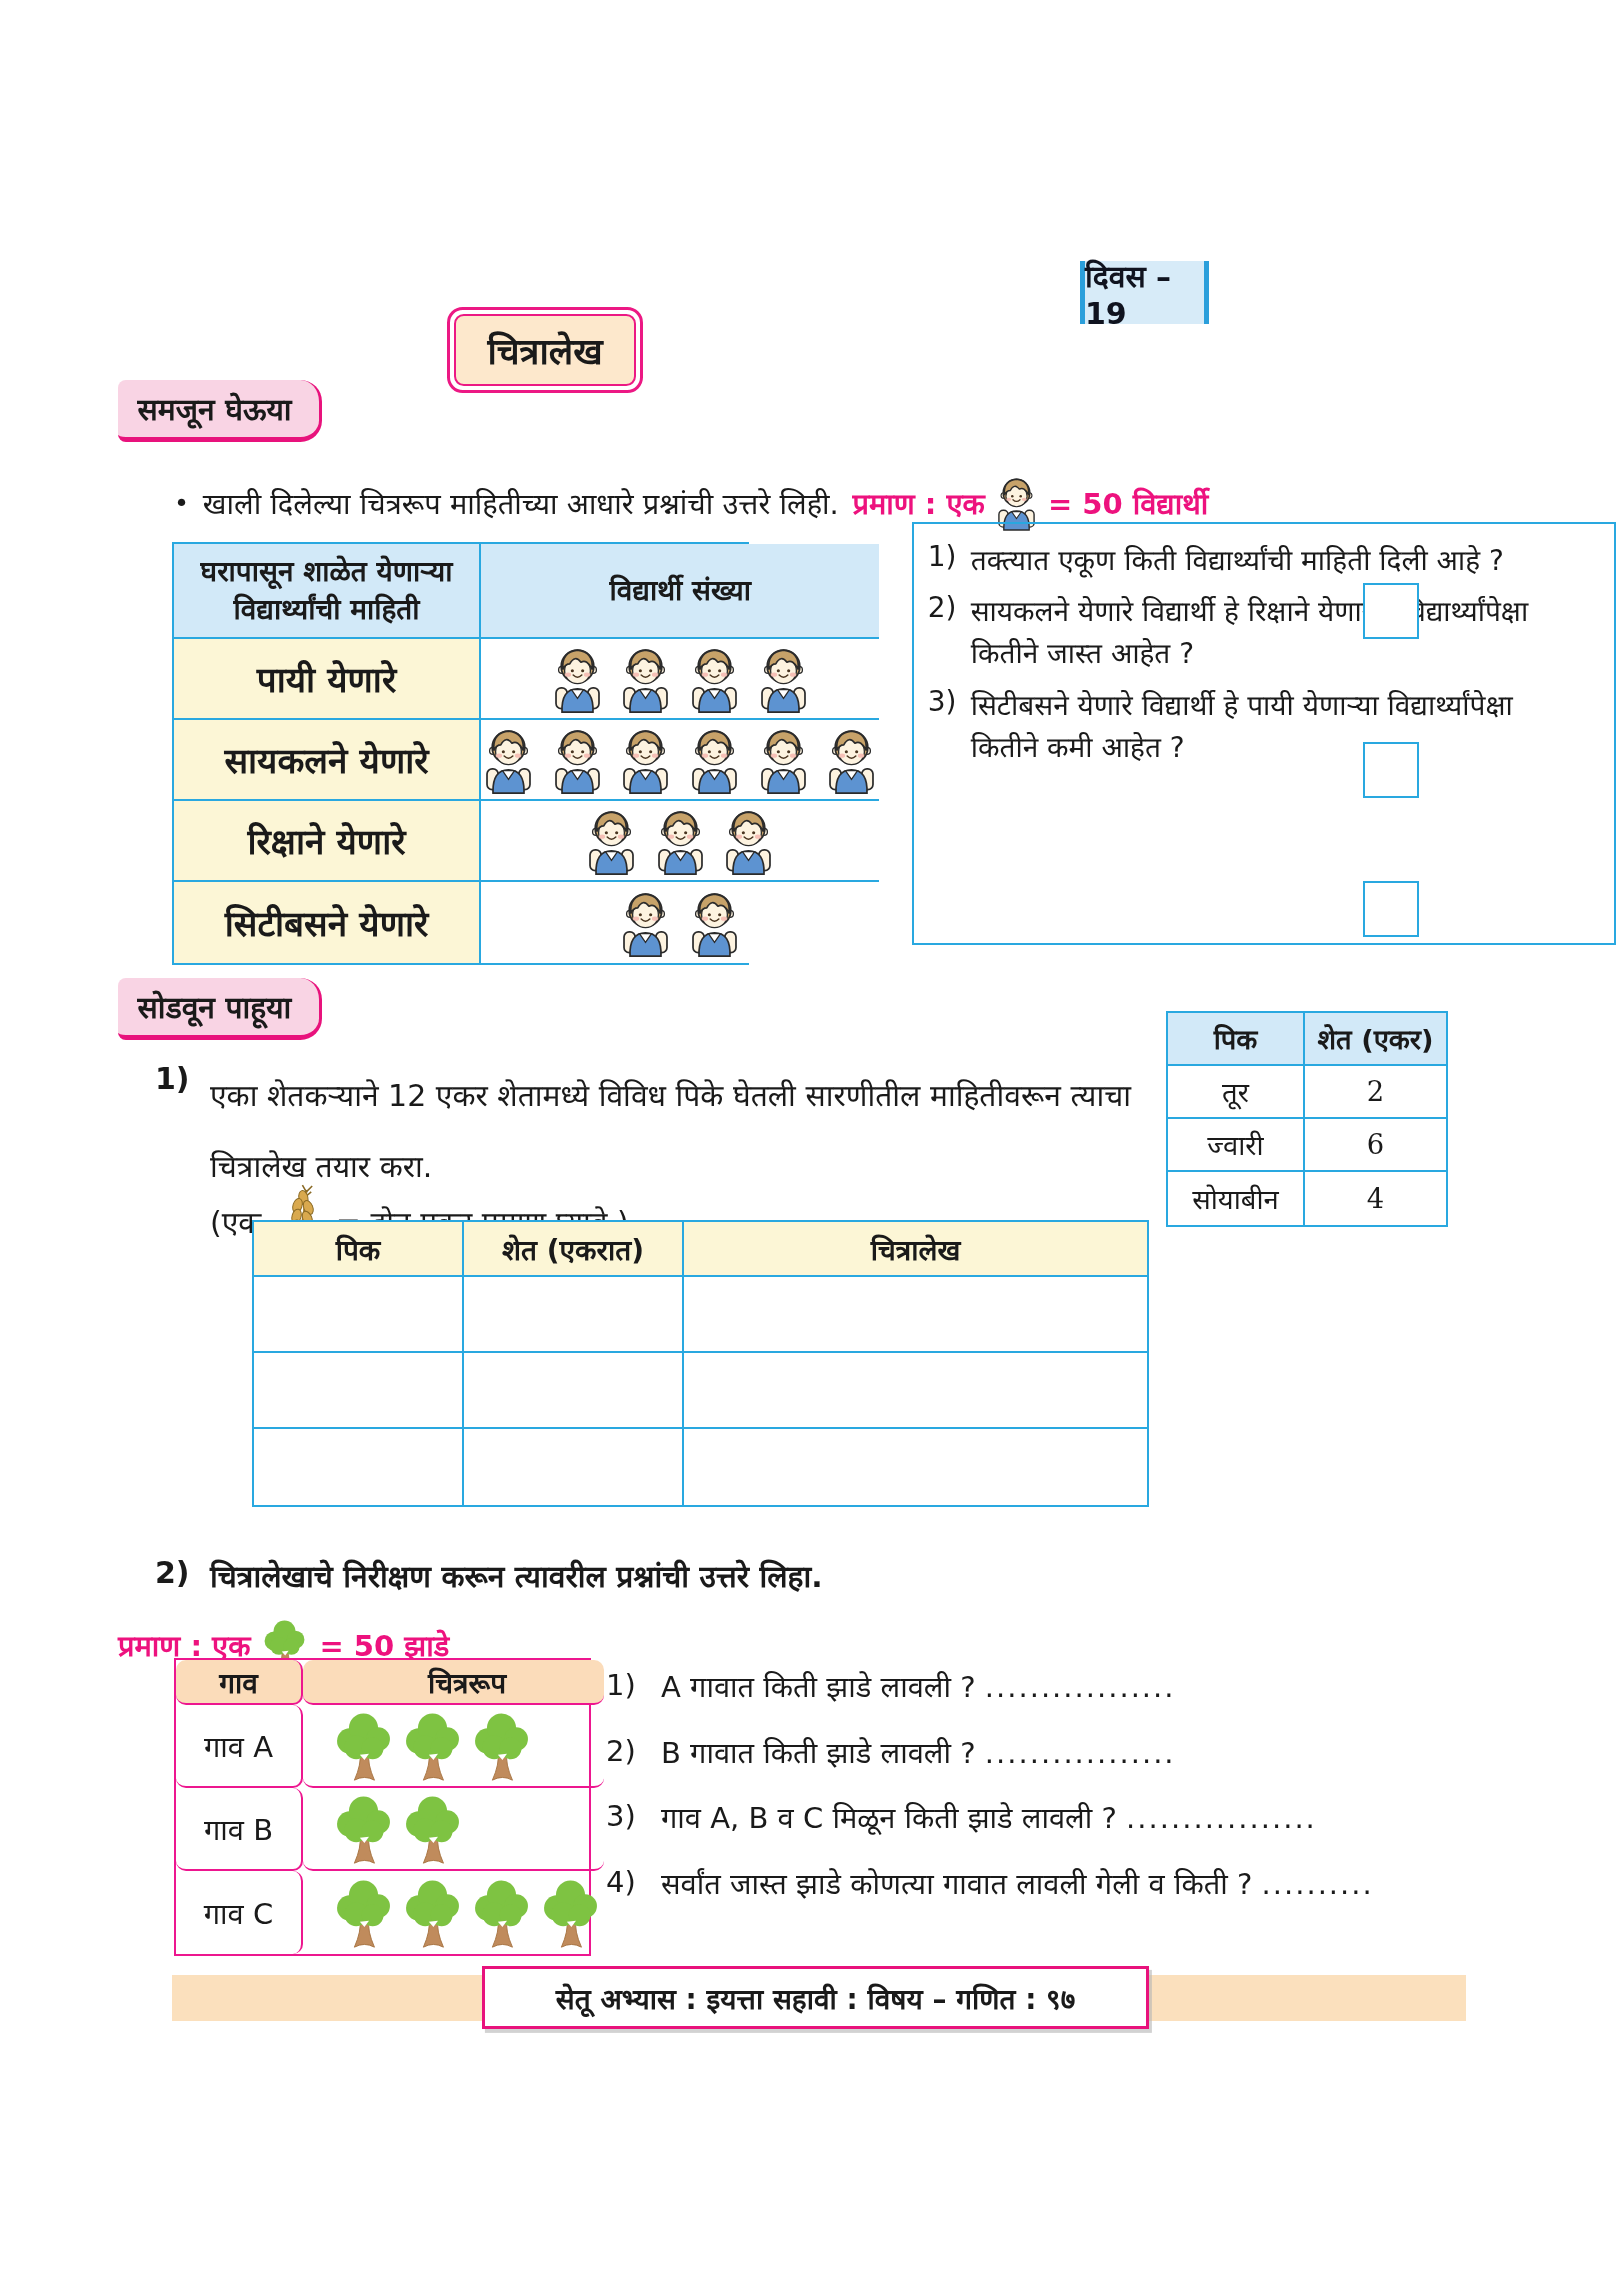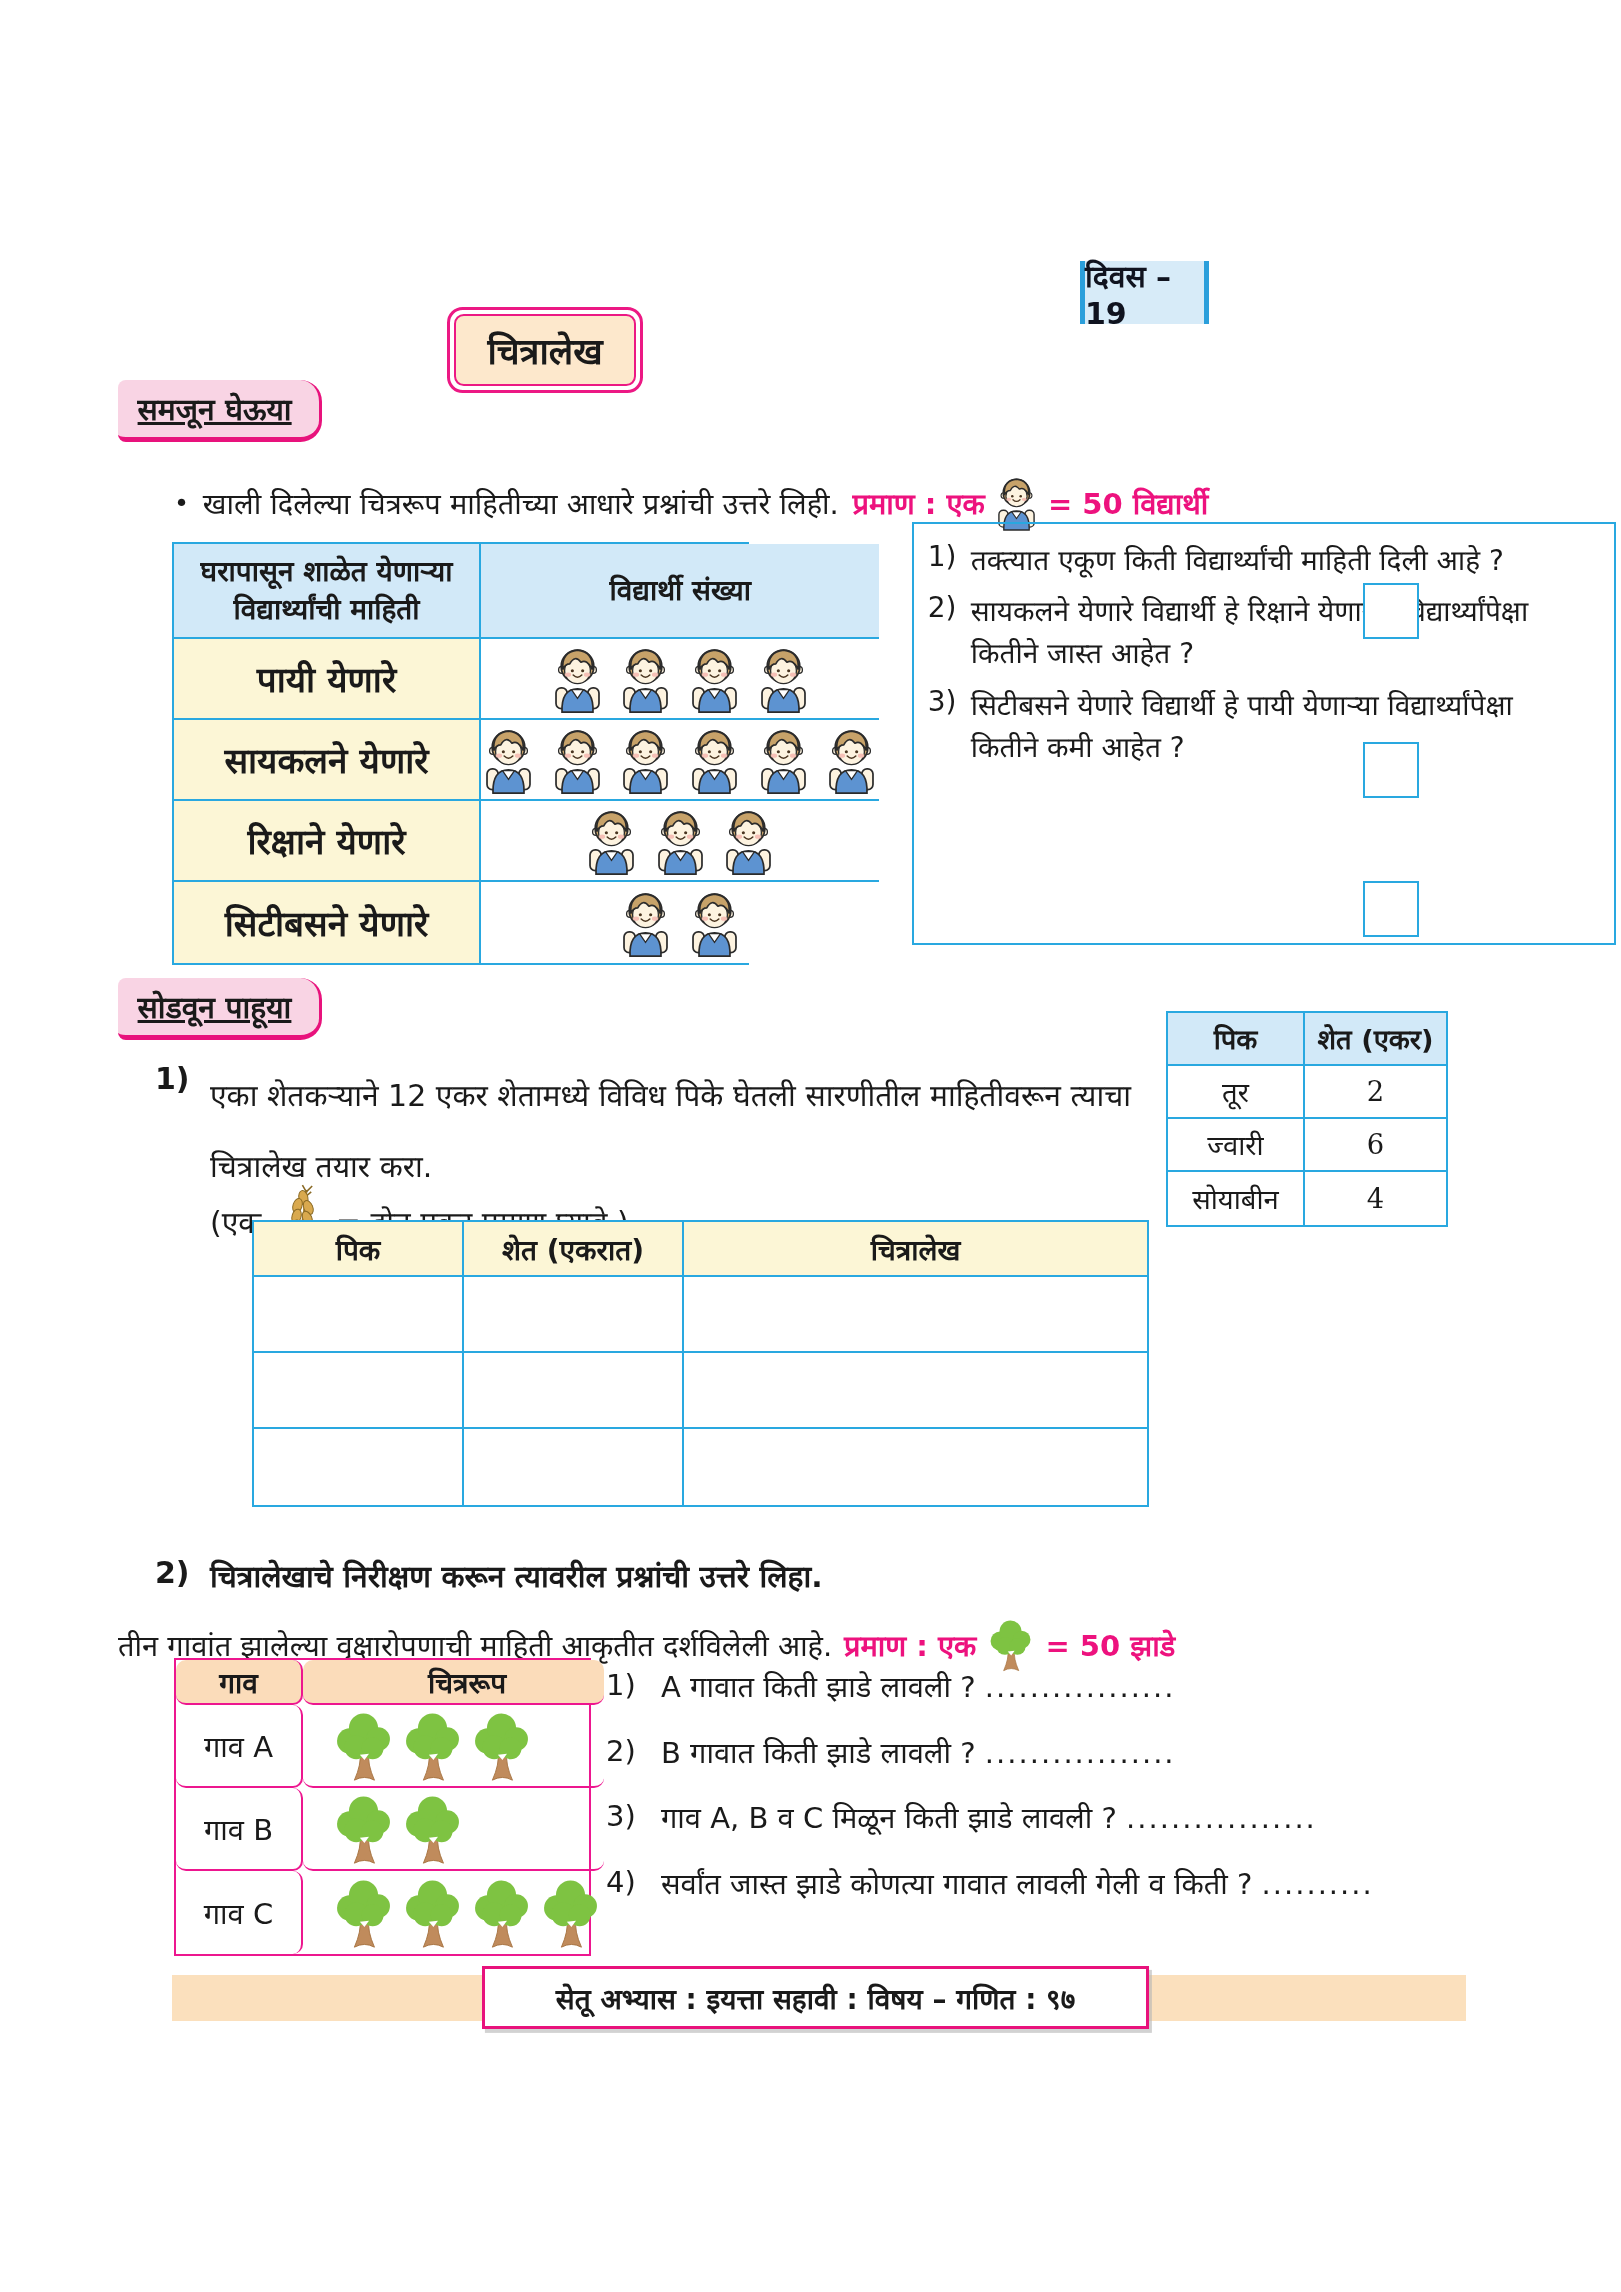--- a/index.html
+++ b/index.html
@@ -15,21 +15,21 @@
   
   .title-box { position:absolute; left:447px; top:307px; width:196px; height:86px;
     border:3.9px solid #ec1884; border-radius:15.7px; padding:3.9px; background:#fff; }
   .title-inner { width:100%; height:100%; border:2px solid #ec1884; border-radius:9.8px;
     background:#fde8cc; display:flex; align-items:center; justify-content:center;
     font-size:36px; font-weight:bold; }
 
   
   .section-label { position:absolute; background:#f9d4e4; padding:7.8px 27.4px 7.8px 19.6px;
     font-size:30px; font-weight:bold; border-radius:7.8px 21.6px 21.6px 7.8px;
-    border-bottom:5.9px solid #e8127c; border-right:3.9px solid #e8127c;text-decoration:underline; }
+    border-bottom:5.9px solid #e8127c; border-right:3.9px solid #e8127c; }
   .label-understand { left:118px; top:380px; }
   .label-solve { left:118px; top:978px; }
 
   
   .instruction-line { position:absolute; left:174px; top:474px; width:1441px;
     font-size:29px; display:flex; align-items:center; gap:13.7px; white-space:nowrap; }
   .bullet { font-size:25.5px; }
   .pink { color:#ed127e; font-weight:bold; }
   .scale-part { display:flex; align-items:center; gap:9px; }
 
@@ -312,21 +312,20 @@
     <div class="ft-cell last-row"></div>
     <div class="ft-cell last-col last-row"></div>
   </div>
 
   <div class="q2-head">
     <span>2)</span>
     <span>चित्रालेखाचे निरीक्षण करून त्यावरील प्रश्नांची उत्तरे लिहा.</span>
   </div>
 
   <div class="q2-intro">
-    <span>तीन गावांत झालेल्या वृक्षारोपणाची माहिती आकृतीत दर्शविलेली आहे.</span>
     <span class="scale-part">
       <span class="pink">प्रमाण : एक</span>
       <svg viewBox="0 0 72 80">
           <use href="#tree"></use>
         </svg>
       <span class="pink">= 50 झाडे</span>
     </span>
   </div>
 
   <div class="village-table">

